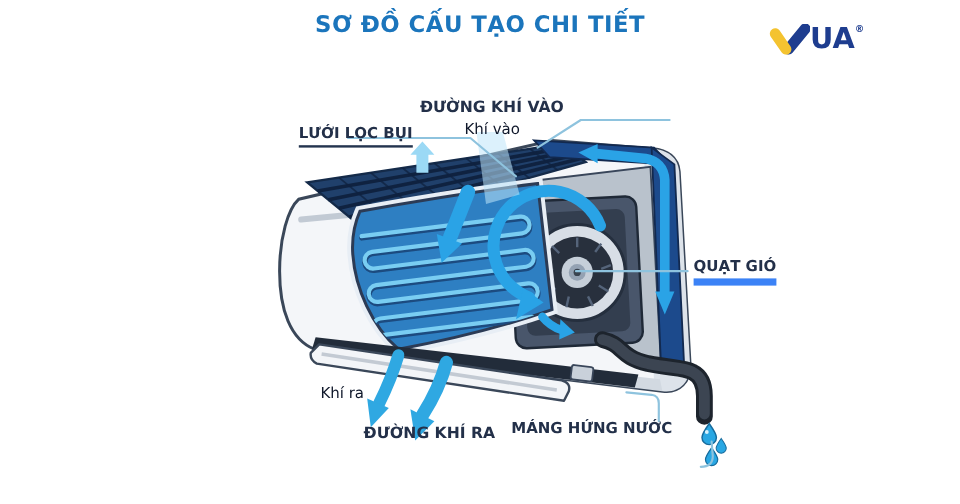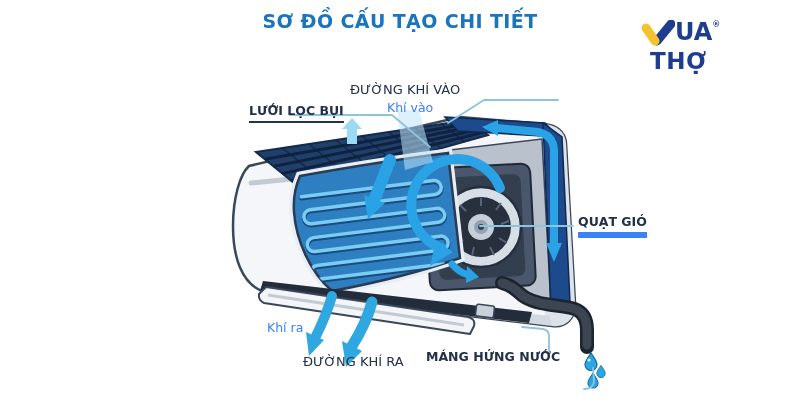--- a/index.html
+++ b/index.html
@@ -9,22 +9,22 @@
   }
   .title{
     position:absolute;top:9px;left:0;right:0;text-align:center;
     color:#1b75bc;font-size:19px;font-weight:700;line-height:1.32;letter-spacing:.4px;
   }
   .diagram-svg{position:absolute;left:0;top:0;width:800px;height:420px;}
   .label{
     position:absolute;color:#233049;font-size:12.5px;font-weight:700;
     white-space:nowrap;line-height:1.1;
   }
-  .label.plain{font-weight:400;font-size:12.5px;color:#3b82f6;}
-  .label.strong{font-size:13px;font-weight:400;text-align:center;}
+  .label.plain{font-weight:400;font-size:12.5px;color:#0f172a;}
+  .label.strong{font-size:13px;font-weight:700;text-align:center;}
   .u-dark{border-bottom:2px solid #23344f;padding-bottom:3px;}
   .u-teal{border-bottom:2px solid #2f9db4;padding-bottom:3px;}
   .u-blue{border-bottom:6px solid #3b82f6;padding-bottom:3px;}
   .logo{position:absolute;left:641px;top:20px;}
   .logo-row{display:flex;align-items:flex-start;}
   .logo-ua{font-size:24px;font-weight:800;color:#1e3d8f;line-height:1;}
   .logo-reg{font-size:8px;font-weight:700;color:#1e3d8f;margin-top:0;}
   .logo-tho{font-size:23px;font-weight:800;color:#1e3d8f;margin-left:9px;margin-top:4px;line-height:1;letter-spacing:.5px;}
 </style>
 </head>
@@ -38,21 +38,20 @@
 
   <div class="logo">
     <div class="logo-row">
       <svg width="34" height="26" viewBox="0 0 34 26">
         <path d="M16,21 L30,4" stroke="#1e3d8f" stroke-width="9" stroke-linecap="round" fill="none"></path>
         <path d="M5,8 L14,21" stroke="#f4c330" stroke-width="9" stroke-linecap="round" fill="none"></path>
       </svg>
       <span class="logo-ua">UA</span>
       <span class="logo-reg">®</span>
     </div>
-    <div class="logo-tho">THỢ</div>
   </div>
 
   <svg class="diagram-svg" viewBox="0 0 800 420">
     <defs>
       <clipPath id="coilClip">
         <path d="M300,176 C350,167 400,159 448,153 L460,258 C420,272 370,284 332,291 C310,272 296,240 294,212 C293,198 296,185 300,176 Z"></path>
       </clipPath>
       <path id="dropShape" d="M0,-8 C3.5,-3 6,0.5 6,3.5 A6,6 0 1 1 -6,3.5 C-6,0.5 -3.5,-3 0,-8 Z"></path>
     </defs>
 

